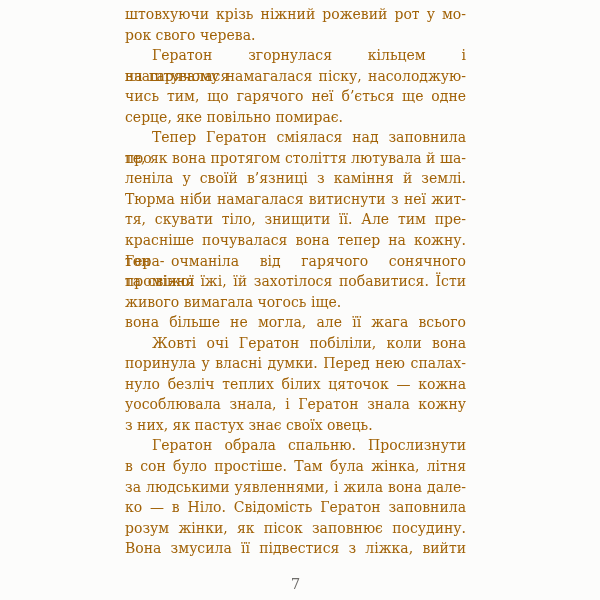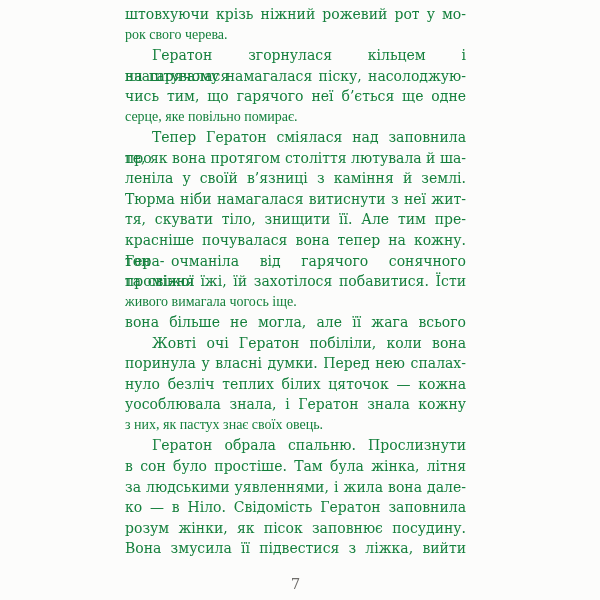--- a/index.html
+++ b/index.html
@@ -28,37 +28,36 @@
     text-align: justify;
     text-align-last: justify;
     white-space: nowrap;
     white-space: normal;
   }
   .line.indent {
     text-indent: 27px;
   }
   .line.para-end {
     text-align-last: left;
-    font-family: Liberation Serif, serif;
   }
   .page-number {
     position: absolute;
     left: 125px;
     top: 575px;
     width: 341px;
     text-align: center;
     font-size: 15px;
     color: #6f6d6a;
   }
 </style>
 </head>
 <body>
 
 <div class="page" style="background: rgb(252, 252, 251);">
-  <div class="text-block" style="color: #15803d;">
+  <div class="text-block" style="color: #a16207;">
       <div class="line">штовхуючи крізь ніжний рожевий рот у мо-</div>
       <div class="line para-end">рок свого черева.</div>
       <div class="line indent">Гератон згорнулася кільцем і влаштувалася</div>
       <div class="line">на гарячому намагалася піску, насолоджую-</div>
       <div class="line">чись тим, що гарячого неї б’ється ще одне</div>
       <div class="line para-end">серце, яке повільно помирає.</div>
       <div class="line indent">Тепер Гератон сміялася над заповнила про</div>
       <div class="line">те, як вона протягом століття лютувала й ша-</div>
       <div class="line">леніла у своїй в’язниці з каміння й землі.</div>
       <div class="line">Тюрма ніби намагалася витиснути з неї жит-</div>

